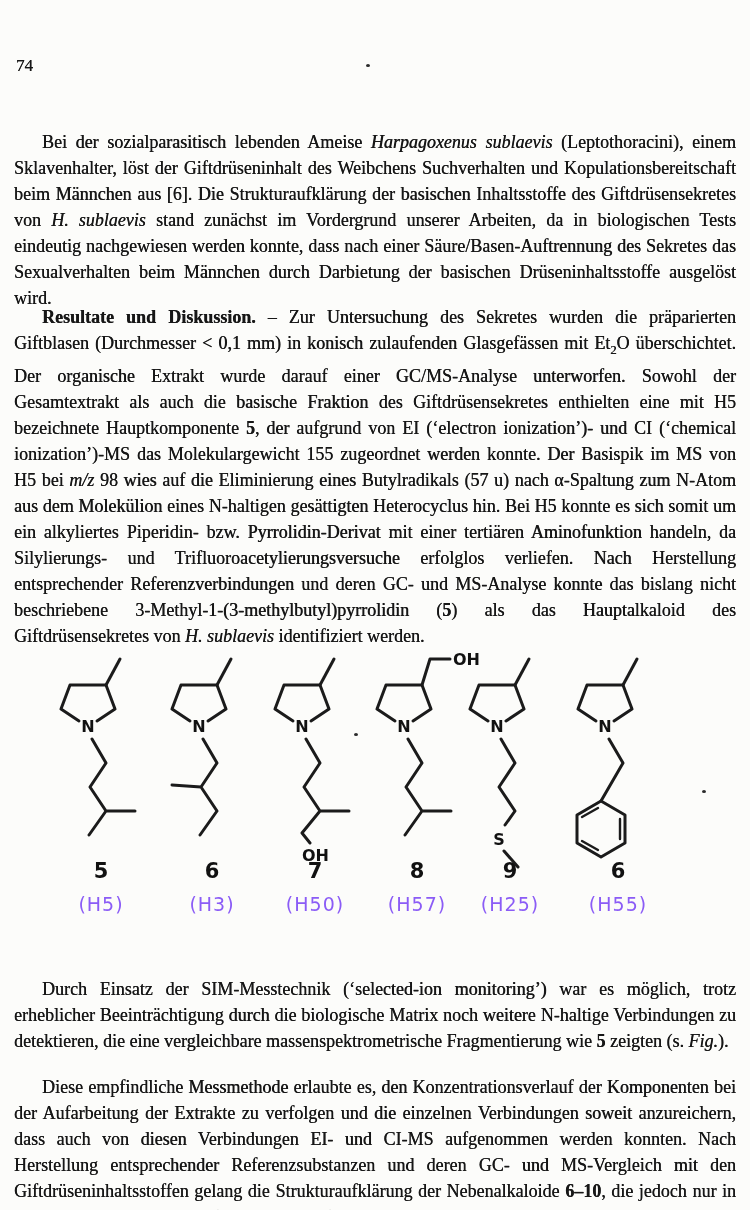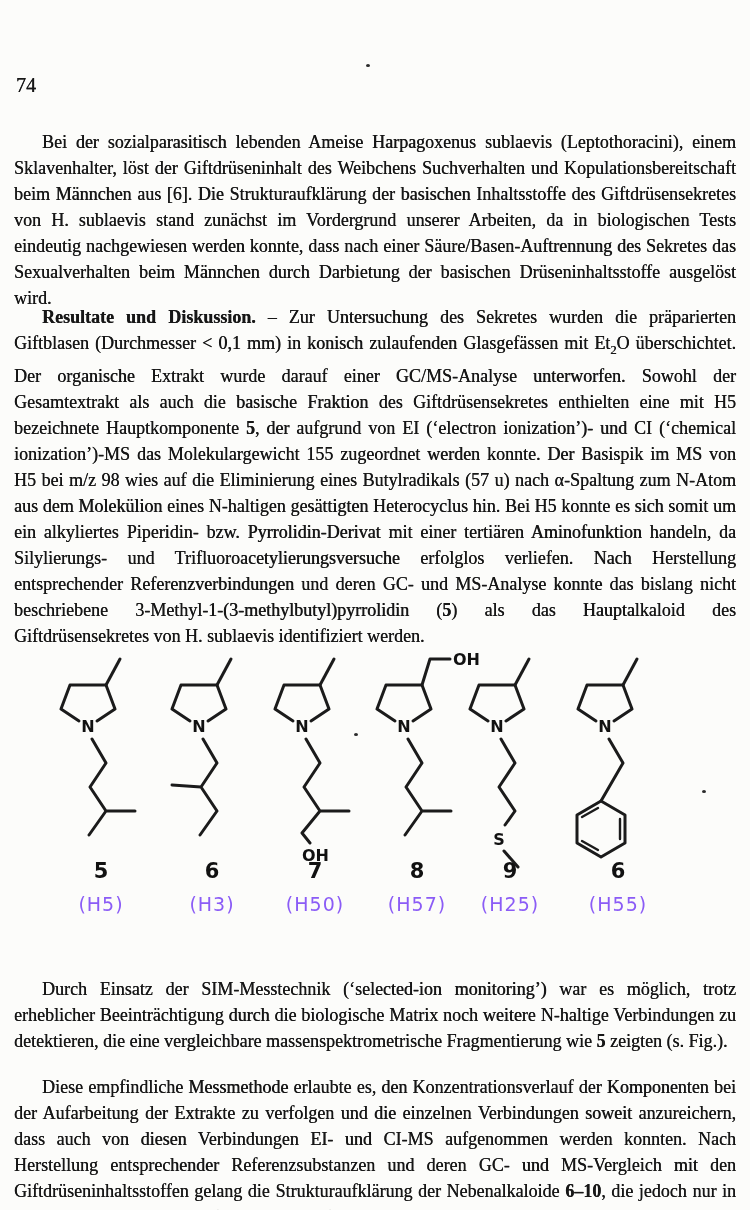--- a/index.html
+++ b/index.html
@@ -2,35 +2,35 @@
 <html><head>
 <meta charset="utf-8">
 <style>
   html,body{margin:0;padding:0;background:#9a9a9a;}
   #page{
     position:relative;width:750px;height:1210px;margin:0 auto;
     background:#fcfcfa;overflow:hidden;
     font-family:"Liberation Serif",serif;color:#171717;
   }
   .pageno{
-    position:absolute;top:74px;left:16px;font-size:20px;
+    position:absolute;top:56px;left:16px;font-size:17px;
     text-shadow:0.3px 0 0 currentColor;
   }
   .hdr{
     position:absolute;top:73px;left:0;width:100%;text-align:center;
     font-size:18px;letter-spacing:0.4px;text-shadow:0.3px 0 0 currentColor;
   }
   .hdr .sc{font-variant:small-caps;letter-spacing:0.8px;}
   .para{
     position:absolute;left:14px;width:722px;
     font-size:18px;line-height:26px;text-align:justify;text-indent:28px;
     text-shadow:0.3px 0 0 currentColor;
   }
   .para sub{font-size:68%;}
-  .it{}
+  .it{font-style:italic;}
   .bd{font-weight:bold;}
   #p1{top:111px;}
   #p2{top:286px;}
   #p3{top:958px;}
   #p4{top:1056px;}
   #structures{position:absolute;top:645px;left:0;width:750px;height:300px;}
   .figure{position:absolute;top:0;width:130px;height:300px;}
   .figure svg{position:absolute;top:0;left:0;}
   .cnum{
     position:absolute;top:214px;left:0;width:100%;text-align:center;

